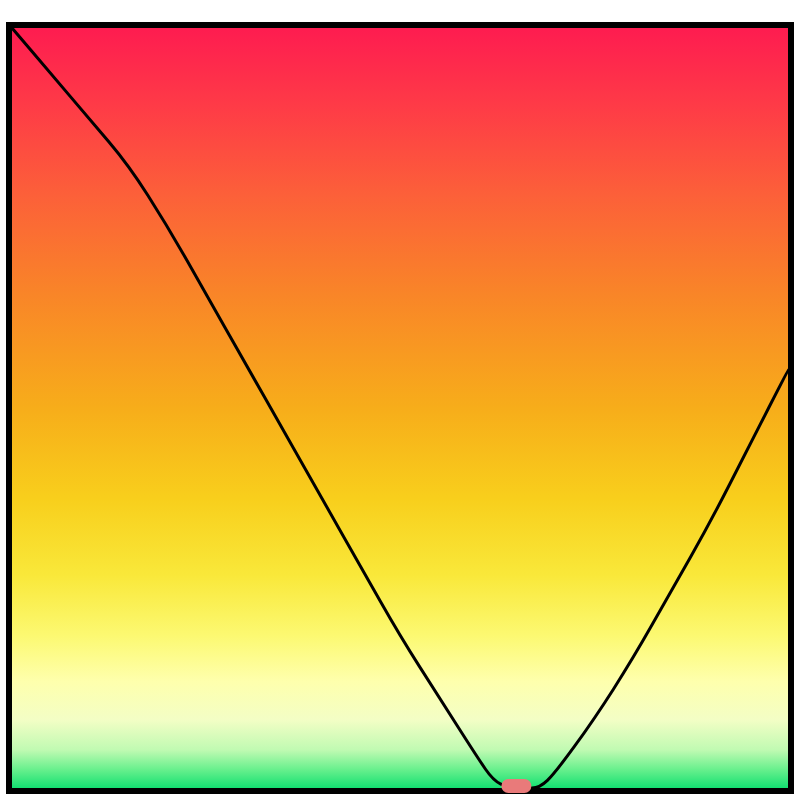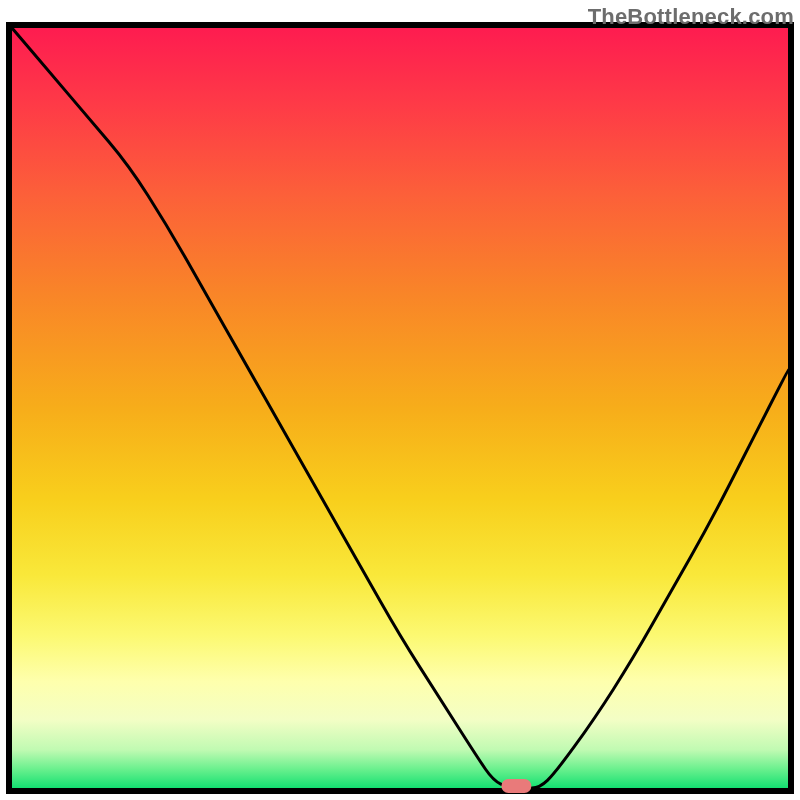--- a/index.html
+++ b/index.html
@@ -27,21 +27,20 @@
     z-index: 20;
   }
   svg {
     display: block;
   }
 </style>
 </head>
 <body>
 
 <div class="chart-container">
-  <div class="watermark">TheBottleneck.com</div>
   <svg id="chart-svg" width="800" height="800" viewBox="0 0 800 800">
       <defs>
         <linearGradient id="bg-grad" x1="0" y1="0" x2="0" y2="1">
           <stop offset="0.00%" stop-color="#fe1c50"></stop>
           <stop offset="10.00%" stop-color="#fe3a47"></stop>
           <stop offset="22.00%" stop-color="#fc6039"></stop>
           <stop offset="35.00%" stop-color="#f98528"></stop>
           <stop offset="50.00%" stop-color="#f7ad1a"></stop>
           <stop offset="62.00%" stop-color="#f8cf1c"></stop>
           <stop offset="72.00%" stop-color="#f9e83a"></stop>

